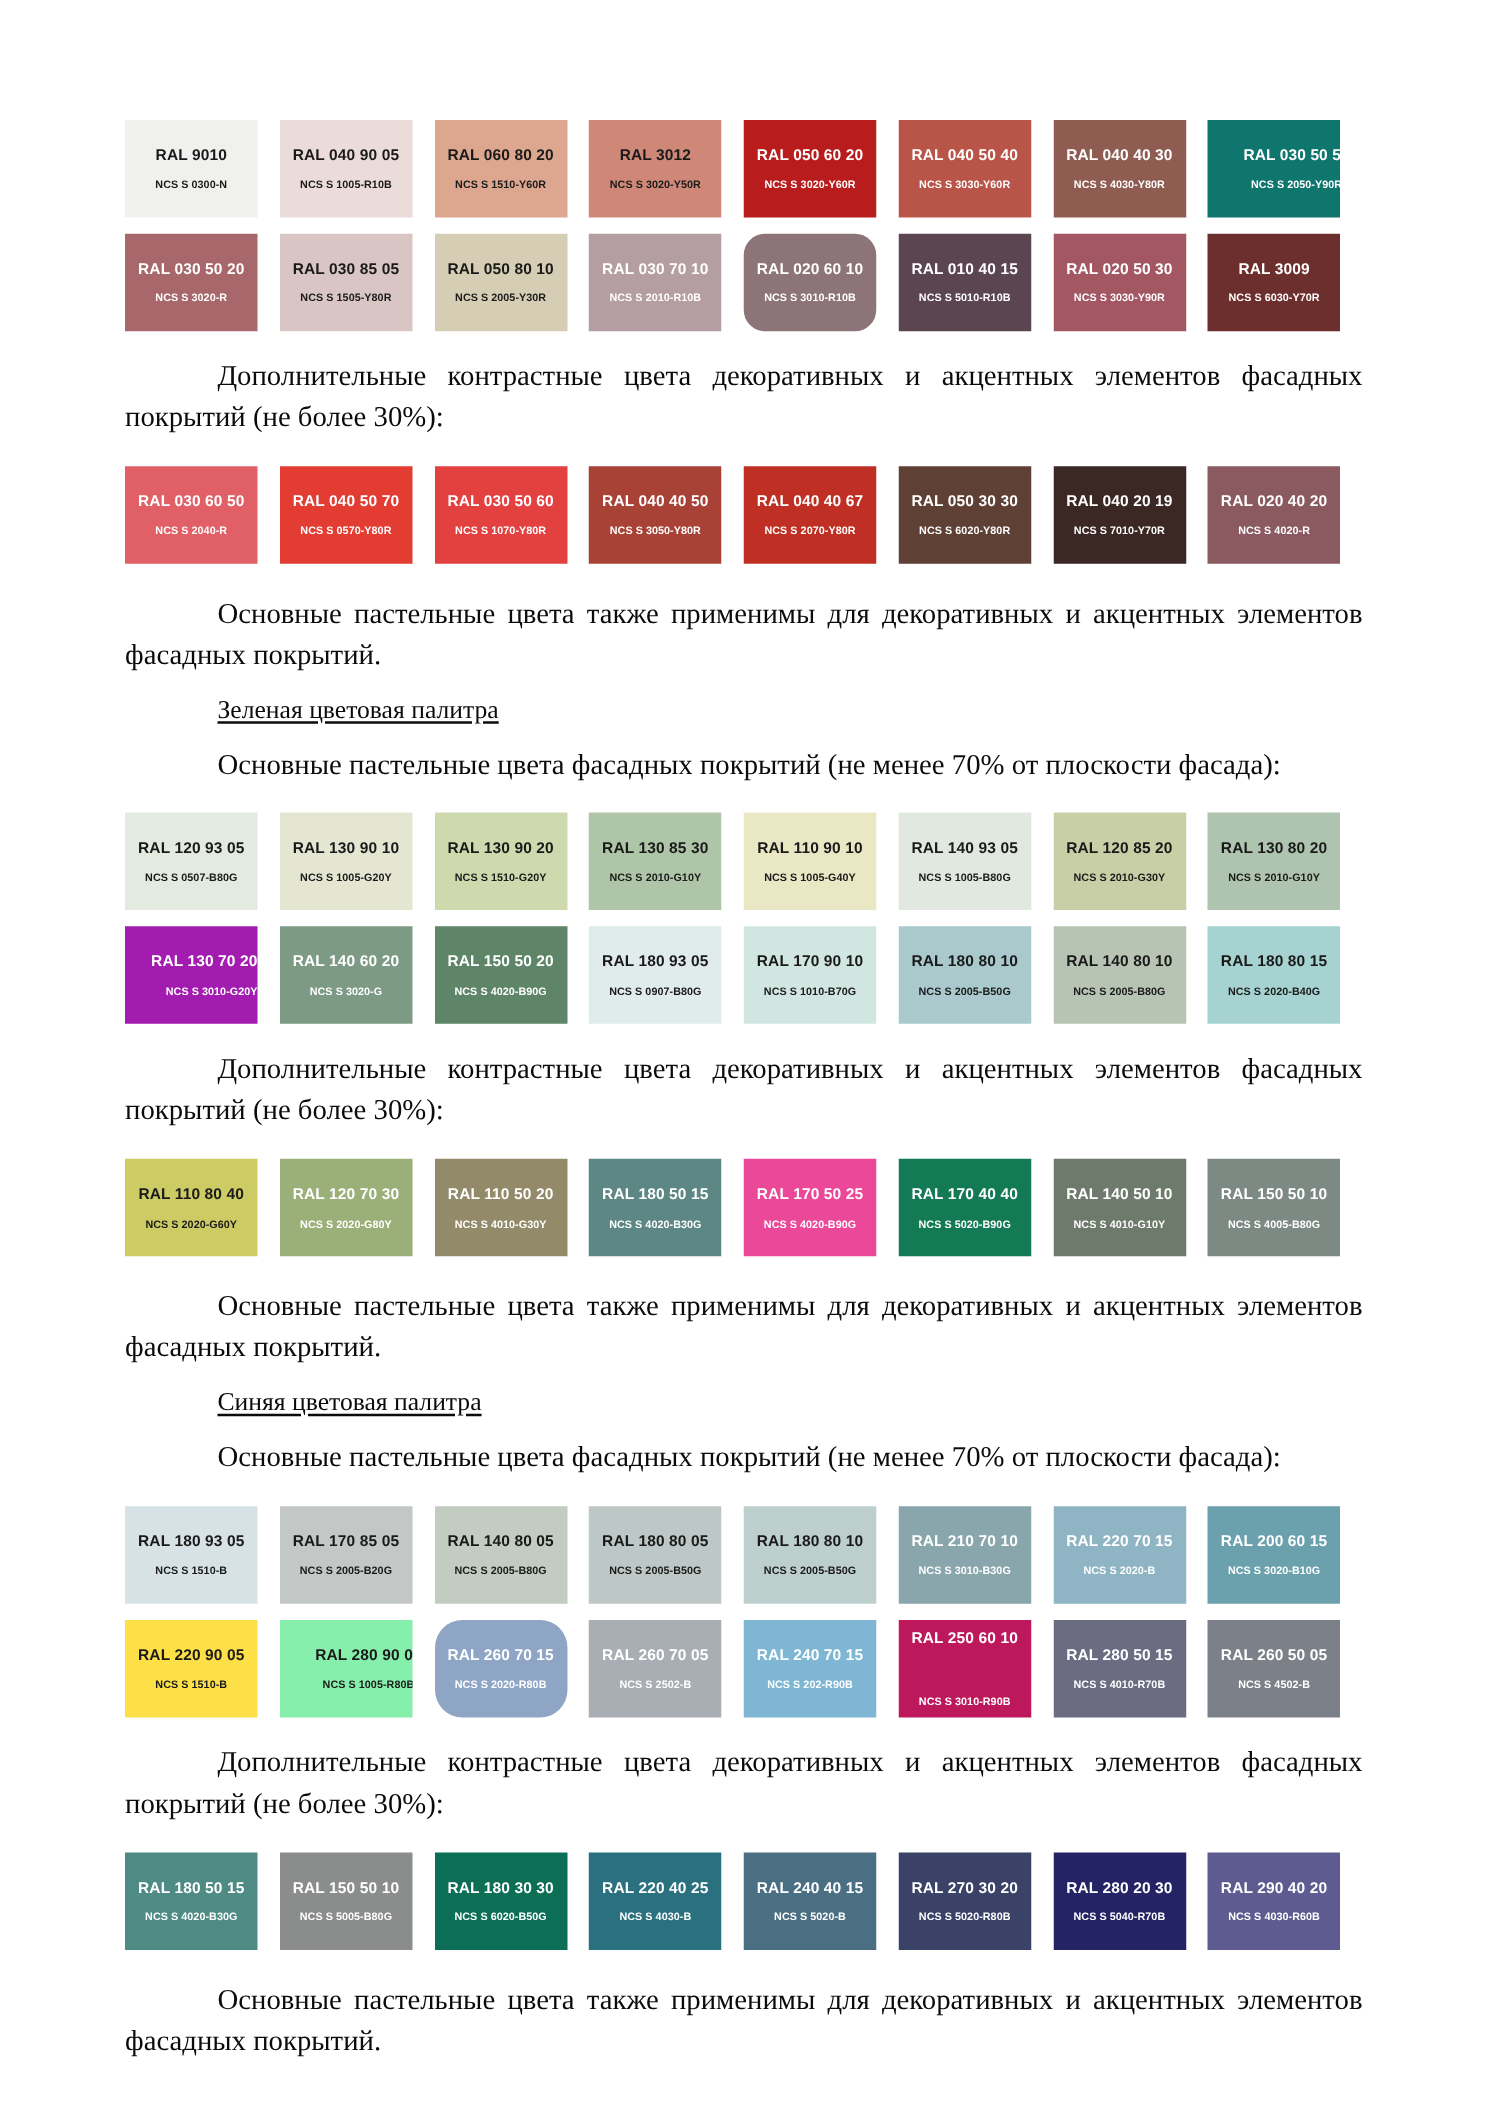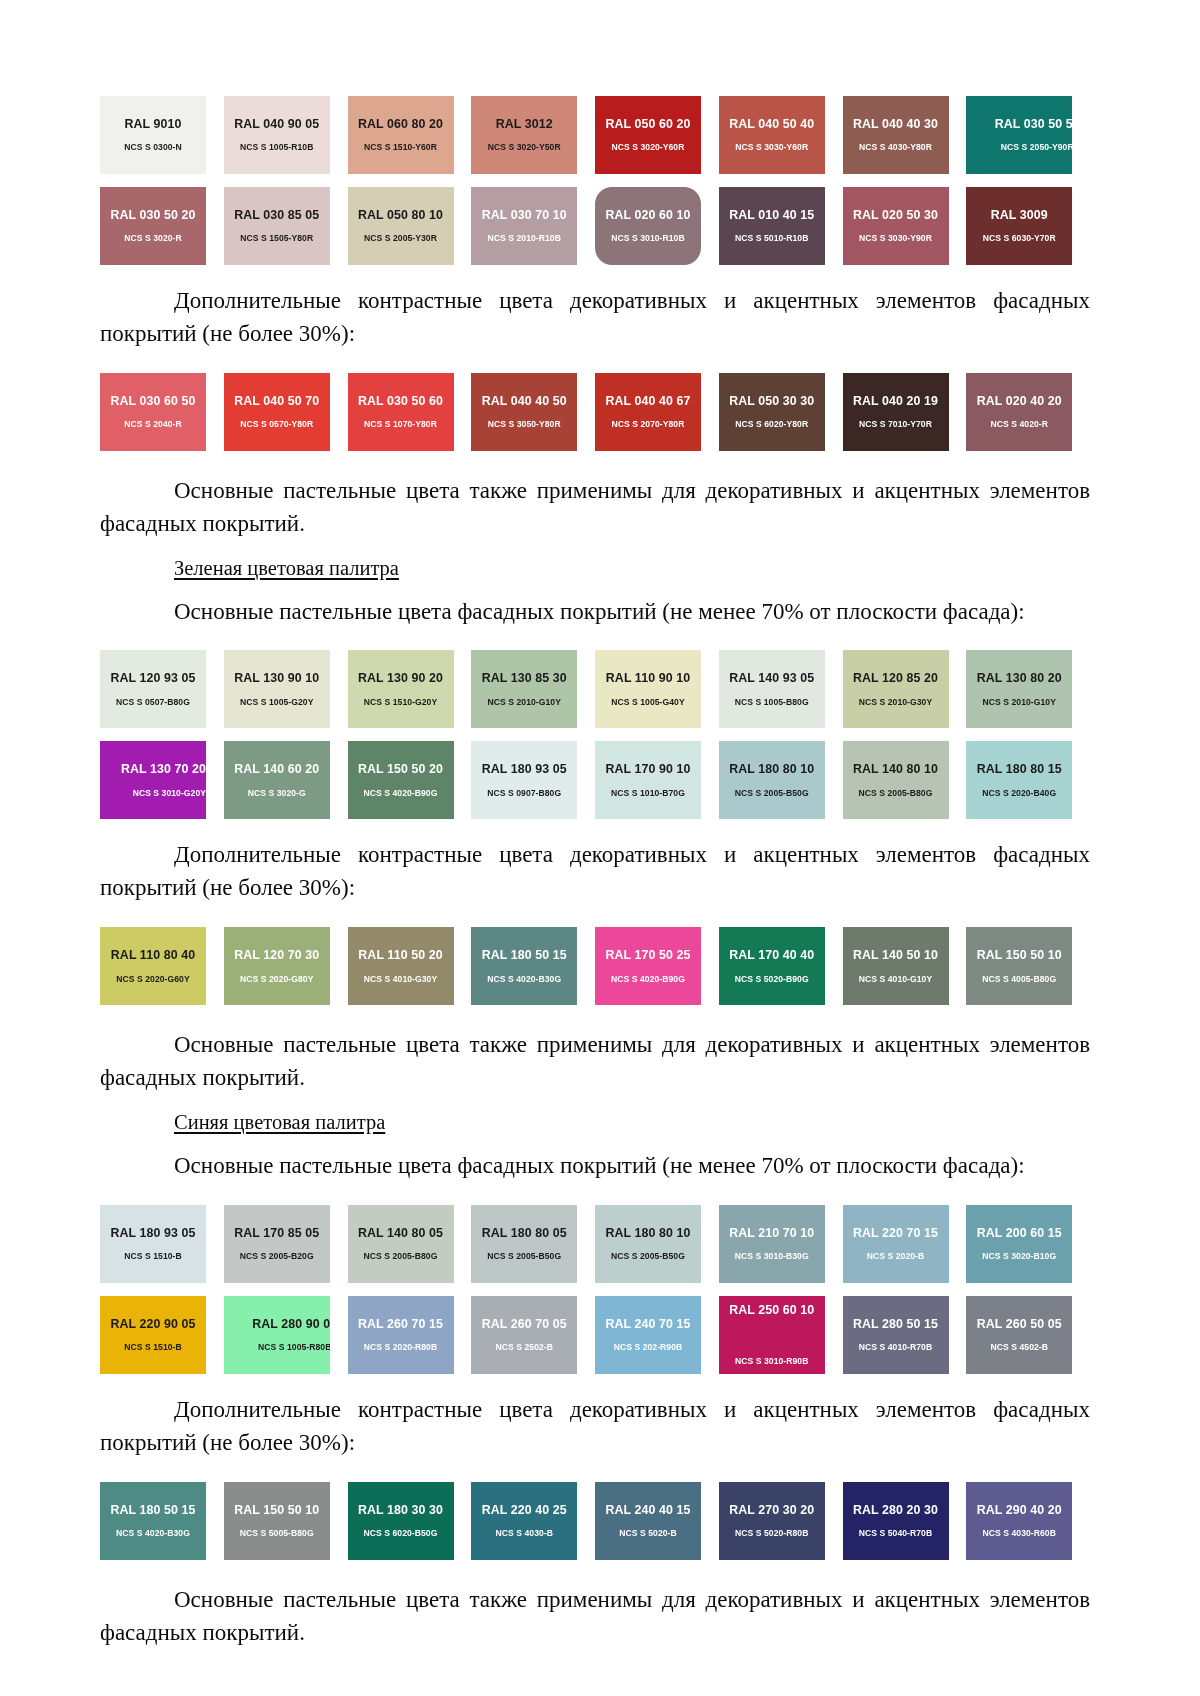--- a/index.html
+++ b/index.html
@@ -498,33 +498,33 @@
         <span class="ral">RAL 200 60 15</span>
         <span class="ncs">NCS S 3020-B10G</span>
           </div>
         </div>
     </div>
 
     <div class="rowgap-sm"></div>
 
     <div class="swatch-row">
       <div class="cell">
-          <div class="swatch dark-text" style="background-color: #eab308; justify-content: center;">
+          <div class="swatch dark-text" style="background-color: #fde047; justify-content: center;">
         <span class="ral">RAL 220 90 05</span>
         <span class="ncs">NCS S 1510-B</span>
           </div>
         </div>
       <div class="cell">
           <div class="swatch dark-text" style="background-color: #86efac; padding-left: 36px;">
         <span class="ral">RAL 280 90 05</span>
         <span class="ncs">NCS S 1005-R80B</span>
           </div>
         </div>
       <div class="cell">
-          <div class="swatch light-text" style="background-color: rgb(143, 165, 198);">
+          <div class="swatch light-text" style="background-color: rgb(143, 165, 198); border-radius: 22px;">
         <span class="ral">RAL 260 70 15</span>
         <span class="ncs">NCS S 2020-R80B</span>
           </div>
         </div>
       <div class="cell">
           <div class="swatch light-text" style="background-color: rgb(168, 174, 180);">
         <span class="ral">RAL 260 70 05</span>
         <span class="ncs">NCS S 2502-B</span>
           </div>
         </div>

